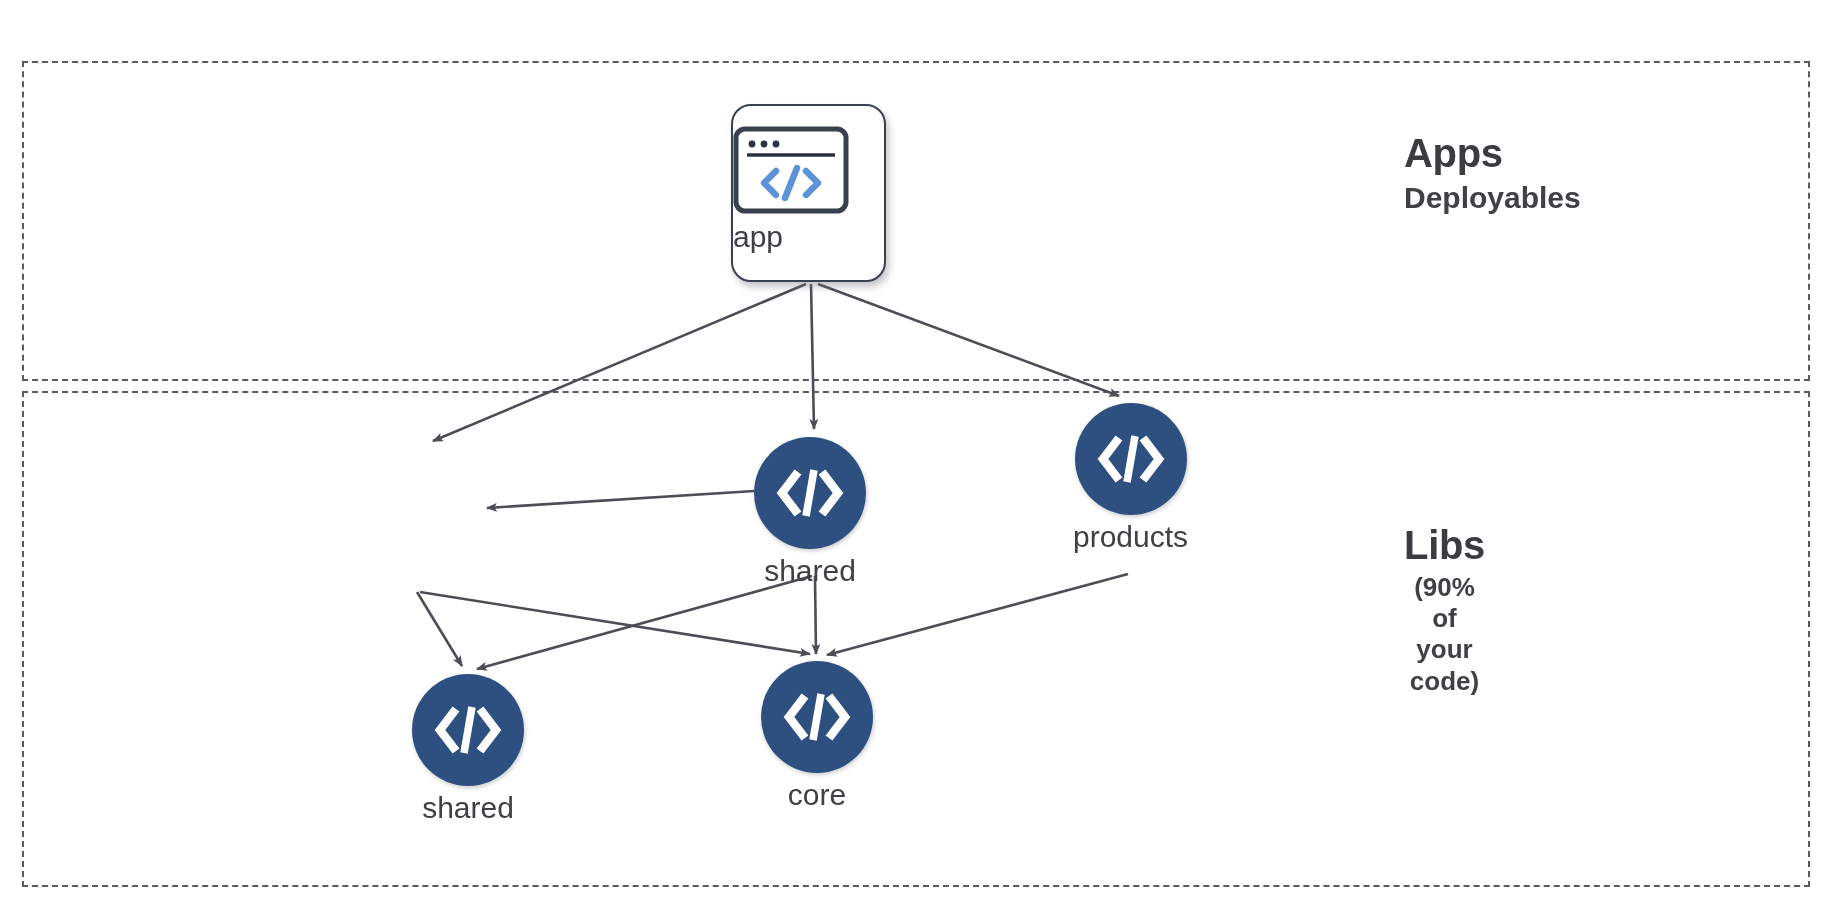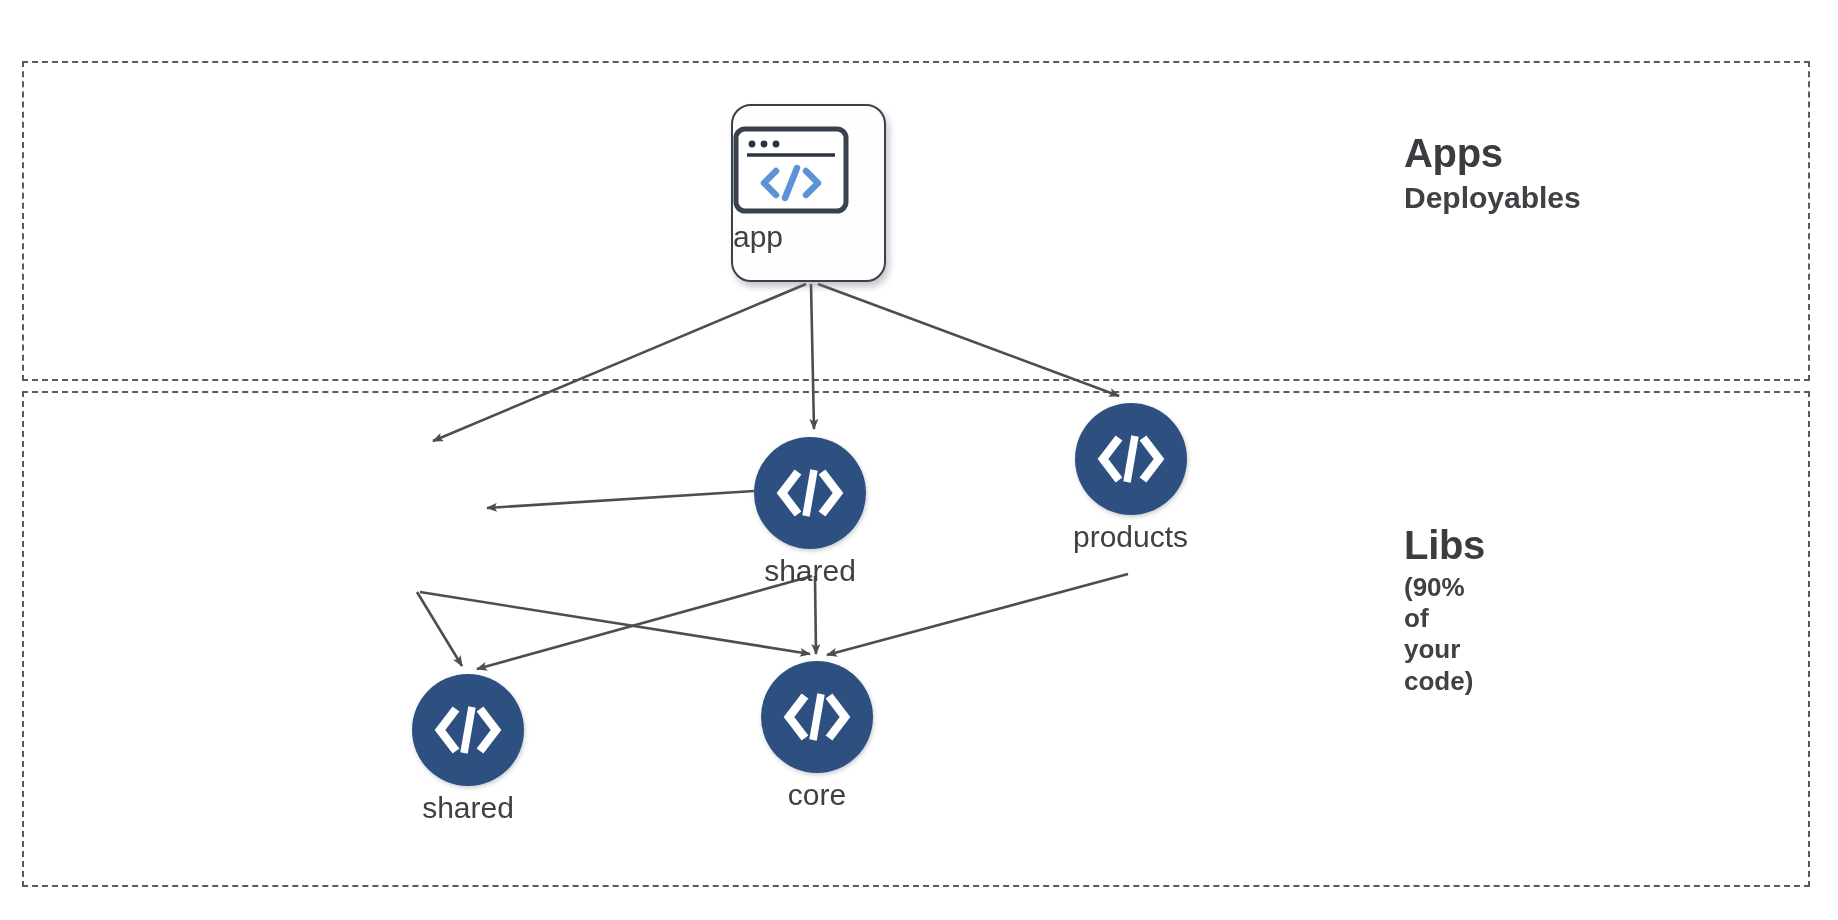--- a/index.html
+++ b/index.html
@@ -59,20 +59,21 @@
   .zone-legend .legend-sub {
     font-size: 30px;
     font-weight: bold;
     line-height: 1.2;
     color: #404045;
     display: block;
     margin-top: 6px;
   }
   .zone-legend .legend-sub.small {
     font-size: 26px;
+    text-align: center;
   }
   #legend-apps {
     left: 1404px;
     top: 128px;
   }
   #legend-libs {
     left: 1404px;
     top: 520px;
   }
 

